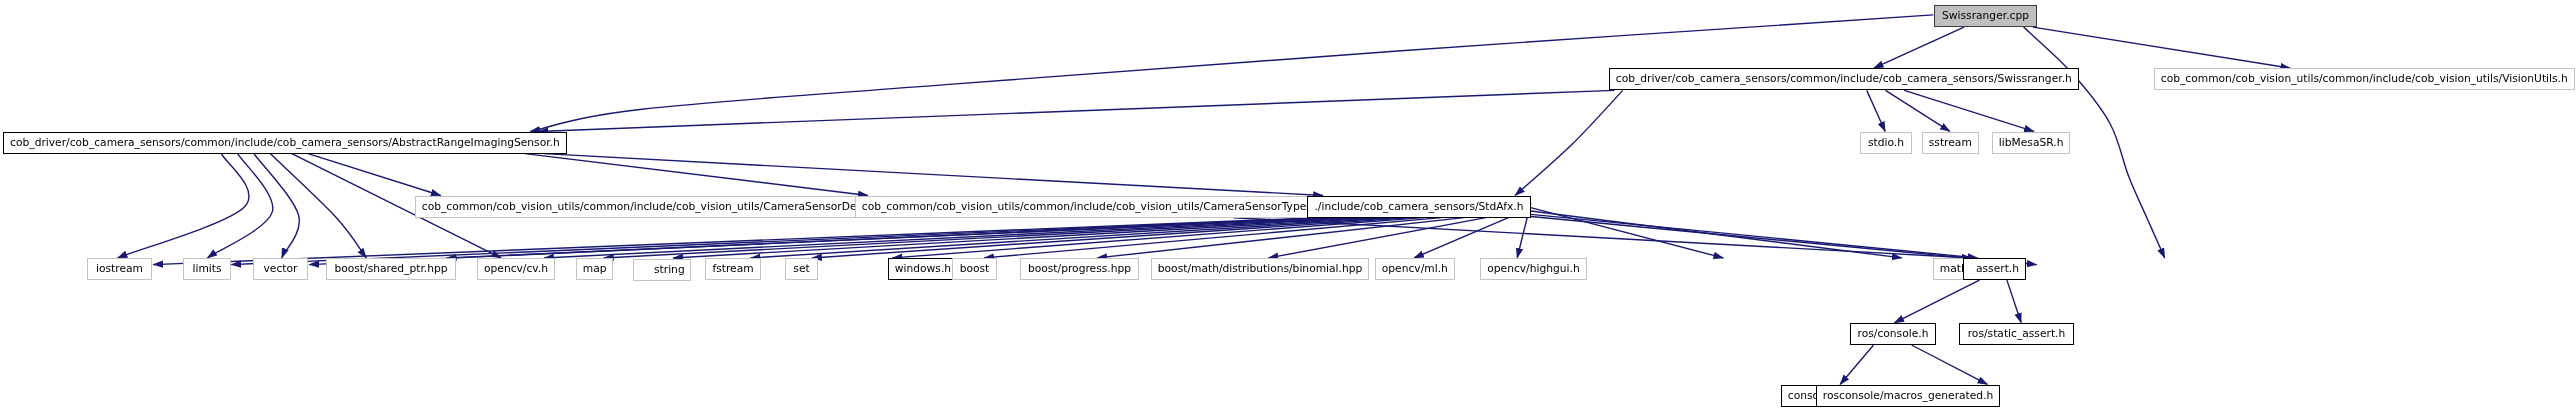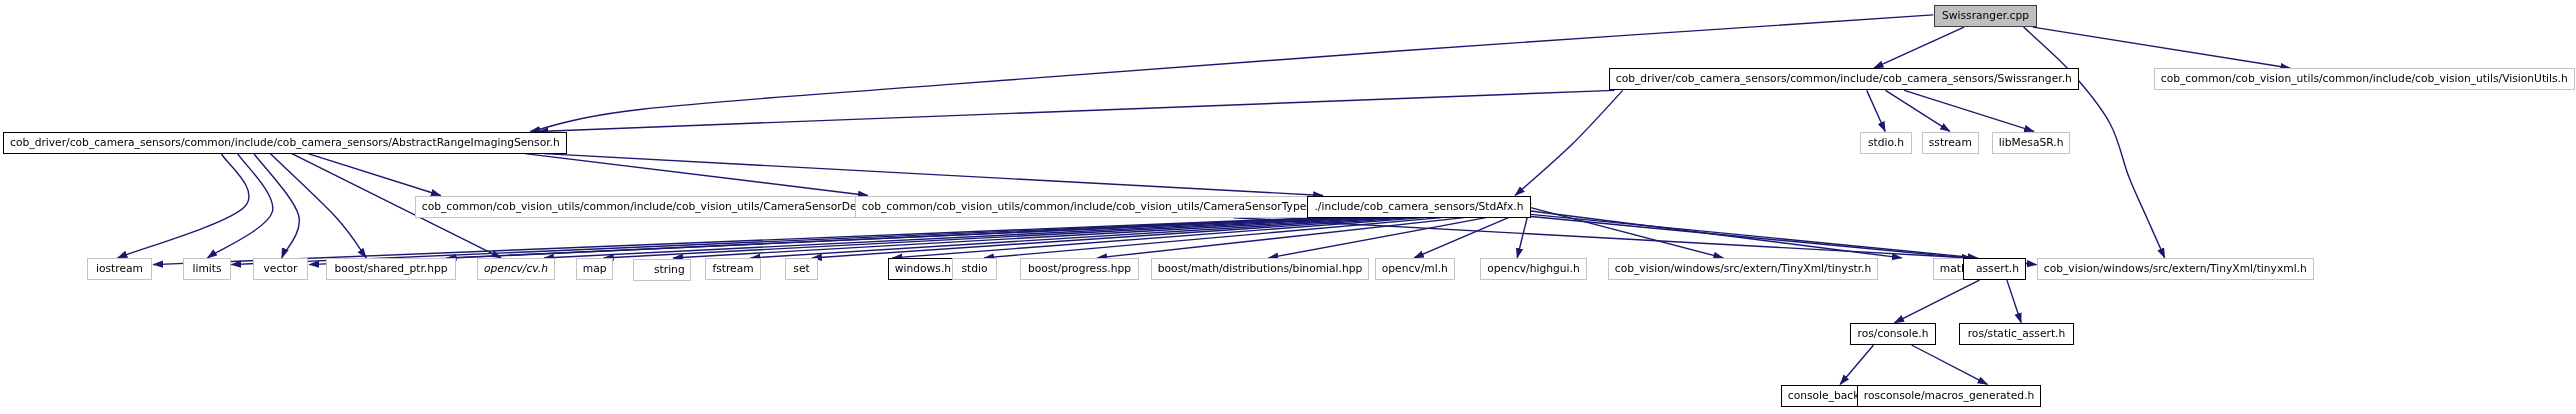--- a/index.html
+++ b/index.html
@@ -74,33 +74,31 @@
     <div class="node plain" style="left: 1860px; top: 132px; min-width: 52px;">stdio.h</div>
     <div class="node plain" style="left: 1922px; top: 132px; min-width: 53px;">sstream</div>
     <div class="node plain" style="left: 1992px; top: 132px; min-width: 71px;">libMesaSR.h</div>
     <div class="node plain" style="left: 415px; top: 196px; min-width: 411px;">cob_common/cob_vision_utils/common/include/cob_vision_utils/CameraSensorDefines.h</div>
     <div class="node plain" style="left: 855px; top: 196px; min-width: 411px;">cob_common/cob_vision_utils/common/include/cob_vision_utils/CameraSensorTypes.h</div>
     <div class="node linked" style="left: 1307px; top: 196px; min-width: 224px;">./include/cob_camera_sensors/StdAfx.h</div>
     <div class="node plain" style="left: 87px; top: 258px; min-width: 65px;">iostream</div>
     <div class="node plain" style="left: 183px; top: 258px; min-width: 48px;">limits</div>
     <div class="node plain" style="left: 253px; top: 258px; min-width: 55px;">vector</div>
     <div class="node plain" style="left: 326px; top: 258px; min-width: 130px;">boost/shared_ptr.hpp</div>
-    <div class="node plain" style="left: 477px; top: 258px; min-width: 78px; font-style: italic;">opencv/cv.h</div>
+    <div class="node plain" style="left: 477px; top: 258px; min-width: 78px;">opencv/cv.h</div>
     <div class="node plain" style="left: 576px; top: 258px; min-width: 35px;">map</div>
     <div class="node plain" style="left: 633px; top: 259px; min-width: 49px; padding-left: 20px;">string</div>
     <div class="node plain" style="left: 705px; top: 258px; min-width: 56px;">fstream</div>
     <div class="node plain" style="left: 785px; top: 258px; min-width: 33px;">set</div>
     <div class="node bold" style="left: 840px; top: 258px; min-width: 69px; margin-left: 48px;">windows.h</div>
-    <div class="node plain" style="left: 952px; top: 258px; min-width: 45px;">stdio</div>
+    <div class="node plain" style="left: 952px; top: 258px; min-width: 45px;">boost</div>
     <div class="node plain" style="left: 1020px; top: 258px; min-width: 119px;">boost/progress.hpp</div>
     <div class="node plain" style="left: 1151px; top: 258px; min-width: 196px;">boost/math/distributions/binomial.hpp</div>
     <div class="node plain" style="left: 1375px; top: 258px; min-width: 79px;">opencv/ml.h</div>
     <div class="node plain" style="left: 1480px; top: 258px; min-width: 107px;">opencv/highgui.h</div>
-    <div class="node plain" style="left: 1608px; top: 258px; min-width: 257px;">cob_vision/windows/src/extern/TinyXml/tinystr.h</div>
     <div class="node plain" style="left: 1885px; top: 258px; min-width: 51px; margin-left: 48px;">math.h</div>
     <div class="node bold" style="left: 1963px; top: 258px; min-width: 62px; padding-left: 12px;">assert.h</div>
-    <div class="node plain" style="left: 2037px; top: 258px; min-width: 261px;">cob_vision/windows/src/extern/TinyXml/tinyxml.h</div>
     <div class="node linked" style="left: 1850px; top: 323px; min-width: 86px;">ros/console.h</div>
     <div class="node linked" style="left: 1959px; top: 323px; min-width: 115px;">ros/static_assert.h</div>
     <div class="node bold" style="left: 1781px; top: 385px; min-width: 109px;">console_backend.h</div>
-    <div class="node bold" style="left: 1857px; top: 385px; min-width: 174px;">rosconsole/macros_generated.h</div>
+    <div class="node bold" style="left: 1816px; top: 385px; min-width: 174px;">rosconsole/macros_generated.h</div>
   </div>
 
 
 </body></html>

